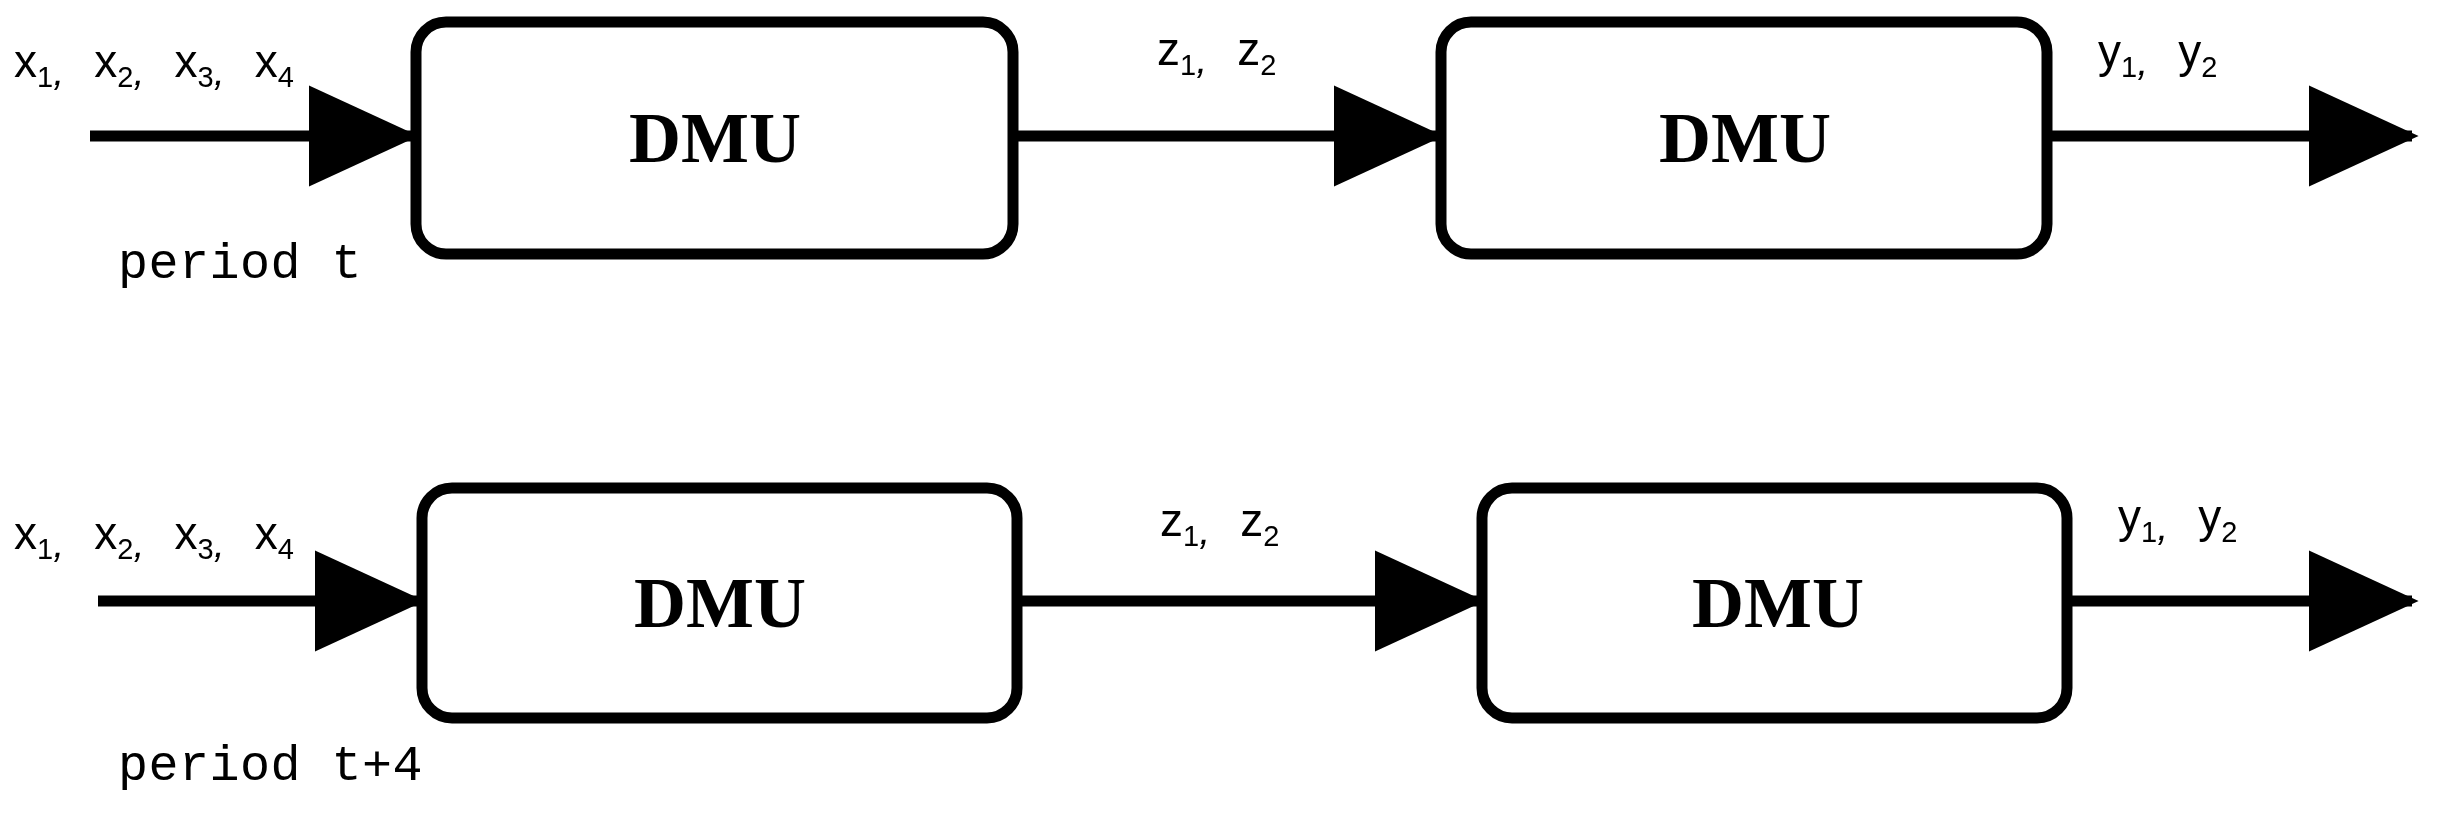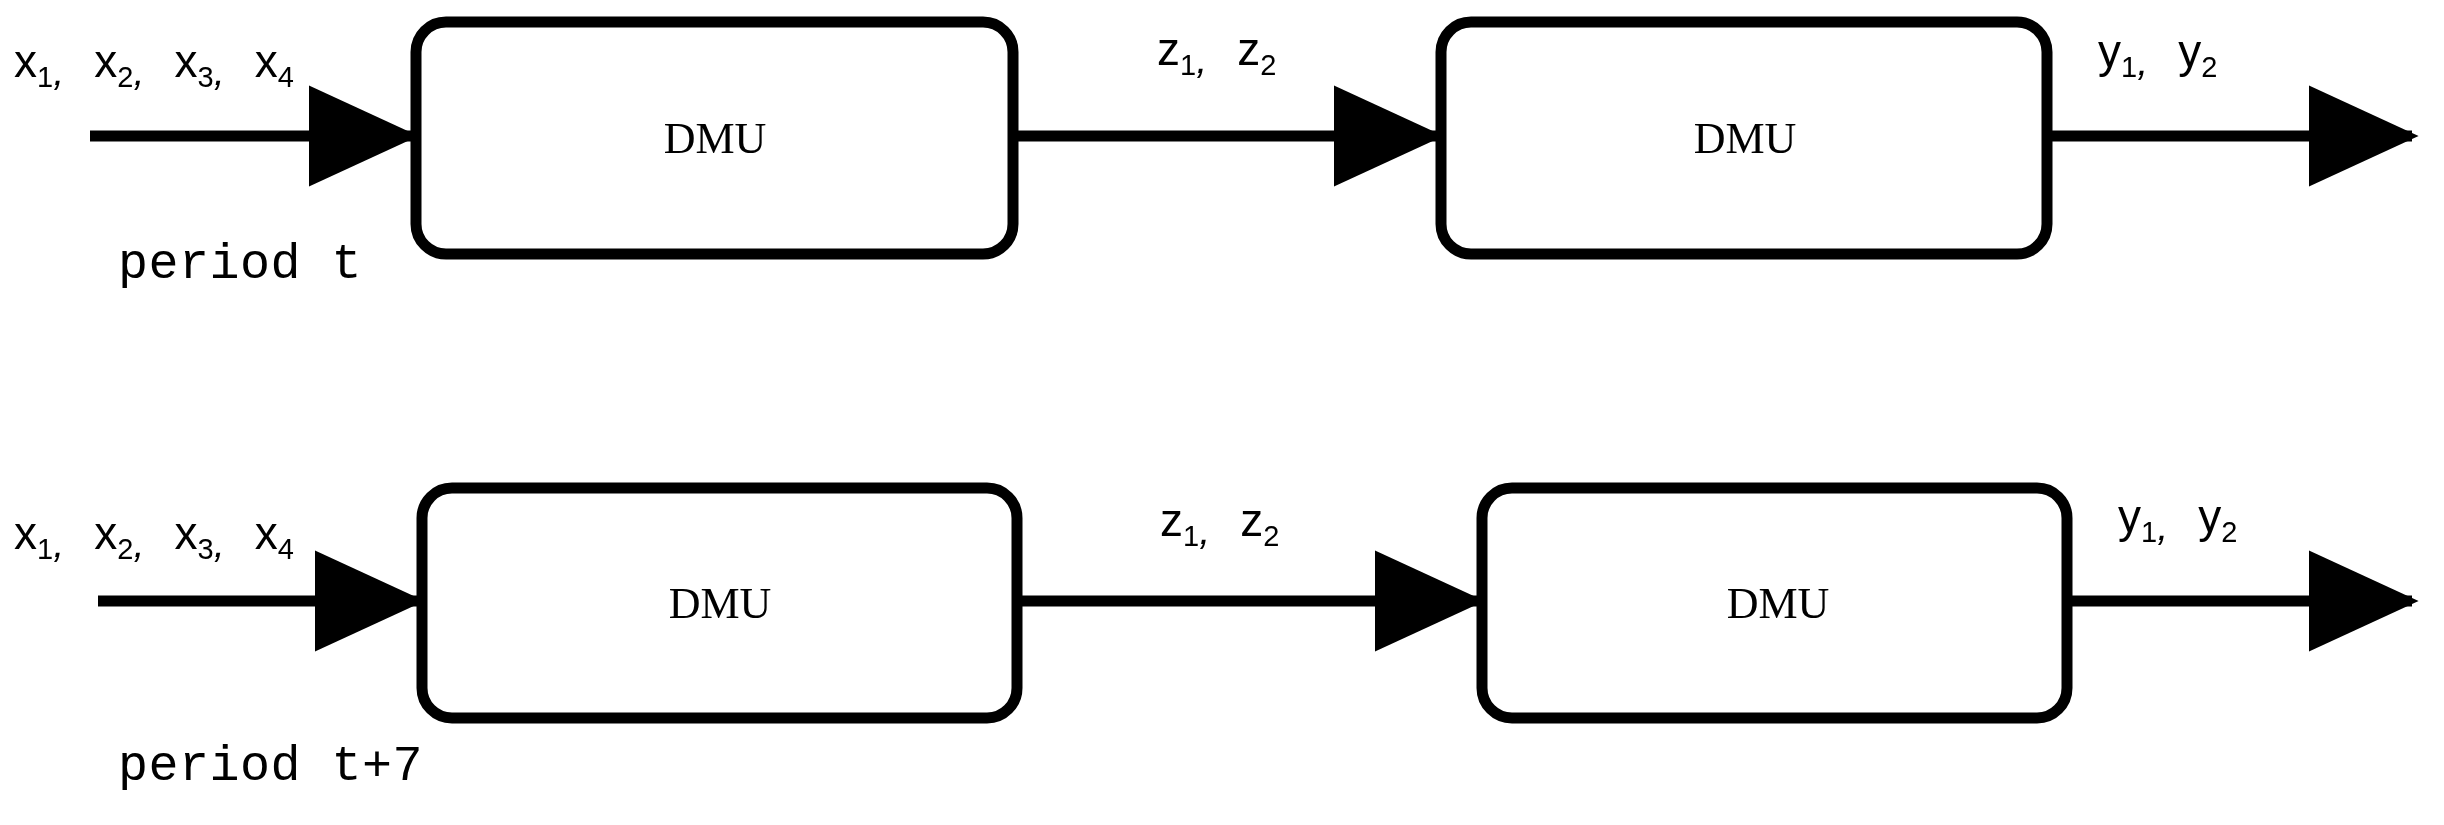--- a/index.html
+++ b/index.html
@@ -66,25 +66,26 @@
   .period-label {
     font-family: Liberation Mono, monospace;
     font-size: 50px;
     letter-spacing: 0.5px;
   }
 
   
   .node-label {
     position: absolute;
     font-family: "Liberation Serif", "DejaVu Serif", serif;
-    font-size: 44px;
+    font-size: 72px;
     color: #000000;
     white-space: nowrap;
     user-select: none;
     transform: translate(-50%, -50%);
+    font-weight: bold;
   }
 </style>
 </head>
 <body>
 
 <div id="diagram-root">
 
   <svg class="svg-layer" viewBox="0 0 2444 825" xmlns="http://www.w3.org/2000/svg">
 
     <defs>
@@ -145,16 +146,16 @@
     <span>z</span><span class="sub">1</span><span class="comma">,</span><span class="gap"></span><span>z</span><span class="sub">2</span>
   </div>
 
   <div class="node-label" style="left:1778px; top:603px;">DMU</div>
 
   <div class="label var-label" style="left:2118px; top:493px;">
     <span>y</span><span class="sub">1</span><span class="comma">,</span><span class="gap"></span><span>y</span><span class="sub">2</span>
   </div>
 
   <div class="label period-label" style="left:118px; top:742px;">
-    <span>period t+7</span>
+    <span>period t+4</span>
   </div>
 
 </div>
 
 </body></html>

